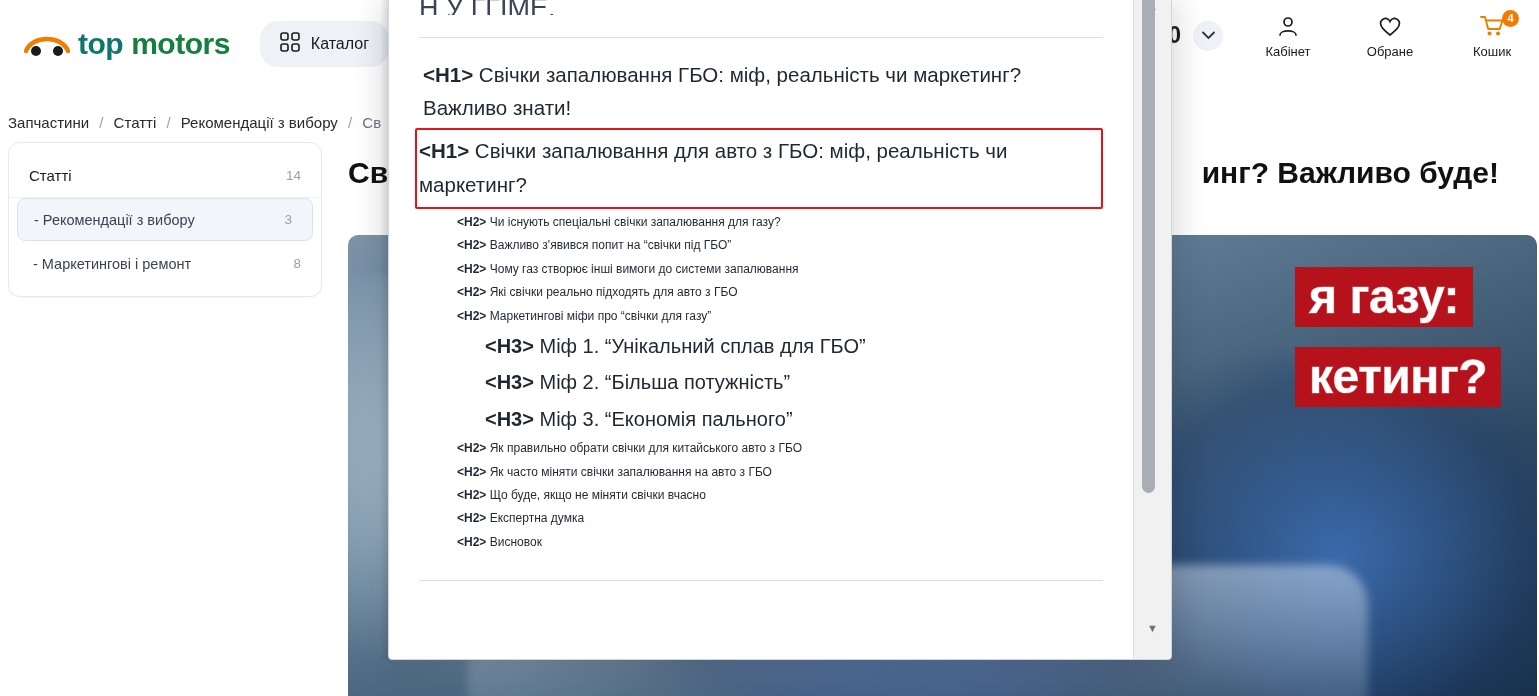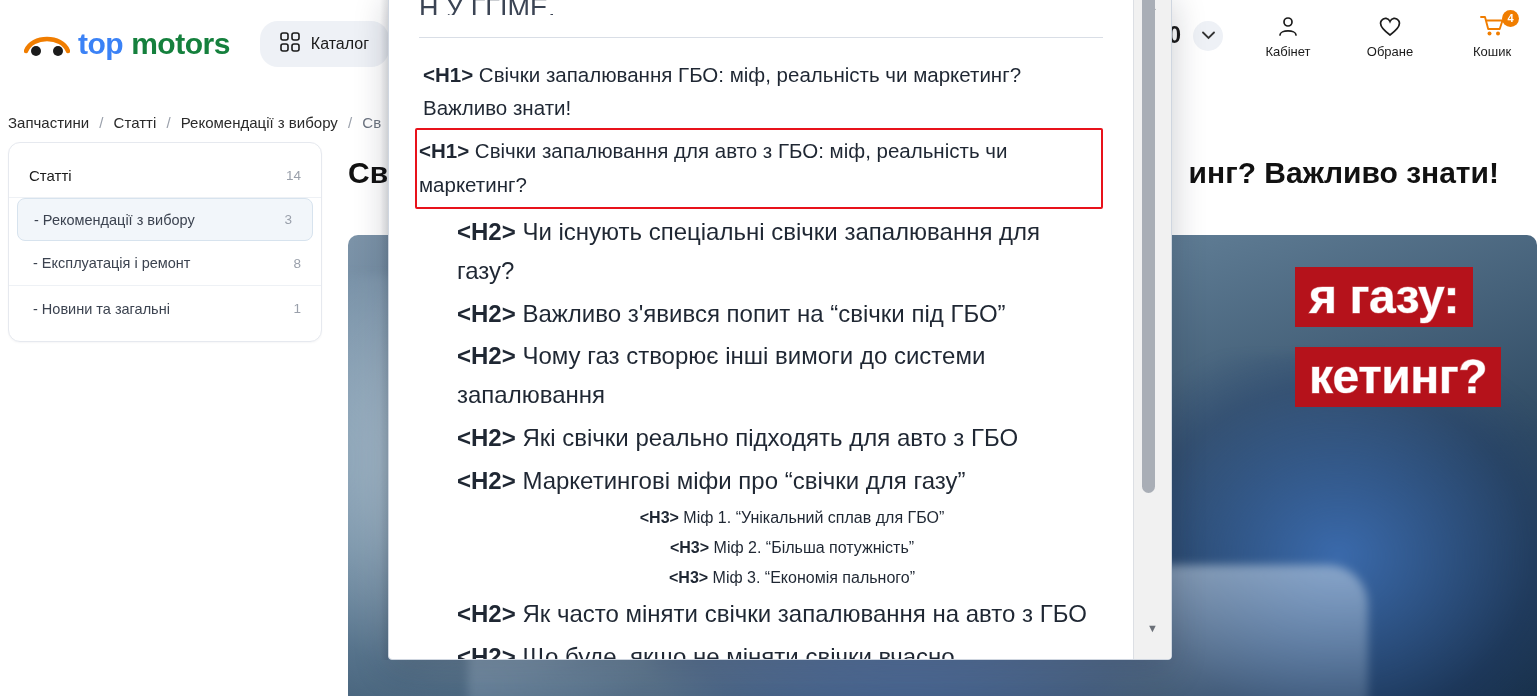--- a/index.html
+++ b/index.html
@@ -43,21 +43,21 @@
     letter-spacing: -0.5px;
     user-select: none;
   }
   .logo-mark {
     width: 46px;
     height: 30px;
     position: relative;
     display: inline-block;
   }
   .logo-mark svg { display:block; }
-  .logo-top { color: #3b82f6; }
+  .logo-top { color: #0f766e; }
   .logo-motors { color: #15803d; }
 
   .catalog-btn {
     margin-left: 30px;
     display: flex;
     align-items: center;
     gap: 11px;
     background: #eef1f6;
     border-radius: 18px;
     height: 46px;
@@ -268,22 +268,22 @@
     margin: 22px 0 20px 0;
   }
   .h-line {
     font-size: 19.5px;
     color: #1f2733;
     line-height: 1.62;
     margin: 4px;
   }
   .h-line .tag { font-weight: 700; }
   .h1line { font-size: 20.5px; }
-  .h2line { padding-left: 34px; font-size: 24px; }
-  .h3line { padding-left: 62px; font-size: 16px; text-align: center; }
+  .h2line { padding-left: 34px; font-size: 12px; }
+  .h3line { padding-left: 62px; font-size: 20px; }
   .highlight {
     border: 2px solid #e8121b;
     border-radius: 2px;
     padding: 4px 6px 6px 2px;
     margin: 4px 0 2px -4px;
   }
   .modal-bottom-rule {
     border: none;
     border-top: 1px solid #d9dee6;
     margin: 28px 0 0 0;
@@ -413,33 +413,29 @@
   <div class="sidebar">
     <div class="side-item">
       <span>Статті</span>
       <span class="side-count">14</span>
     </div>
     <div class="side-item sub active">
       <span>- Рекомендації з вибору</span>
       <span class="side-count">3</span>
     </div>
     <div class="side-item sub">
-      <span>- Експлуатація і ремонт</span>
+      <span>- Маркетингові і ремонт</span>
       <span class="side-count">8</span>
-    </div>
-    <div class="side-item sub">
-      <span>- Новини та загальні</span>
-      <span class="side-count">1</span>
     </div>
   </div>
 
   <div class="main">
     <div class="article-title">
       <span>Св</span>
-      <span style="float:right;">инг? Важливо знати!</span>
+      <span style="float:right;">инг? Важливо буде!</span>
     </div>
 
     <div class="hero">
       <div class="blurwrap">
         <div class="b1"></div>
         <div class="b2"></div>
         <div class="b3"></div>
         <div class="b4"></div>
       </div>
       <div class="hero-text">
@@ -494,20 +490,24 @@
         <span class="tag">&lt;H3&gt;</span>
         <span>Міф 2. “Більша потужність”</span>
       </p>
       <p class="h-line h3line">
         <span class="tag">&lt;H3&gt;</span>
         <span>Міф 3. “Економія пального”</span>
       </p>
 
       <p class="h-line h2line">
         <span class="tag">&lt;H2&gt;</span>
+        <span>Як правильно обрати свічки для китайського авто з ГБО</span>
+      </p>
+      <p class="h-line h2line">
+        <span class="tag">&lt;H2&gt;</span>
         <span>Як часто міняти свічки запалювання на авто з ГБО</span>
       </p>
       <p class="h-line h2line">
         <span class="tag">&lt;H2&gt;</span>
         <span>Що буде, якщо не міняти свічки вчасно</span>
       </p>
       <p class="h-line h2line">
         <span class="tag">&lt;H2&gt;</span>
         <span>Експертна думка</span>
       </p>

